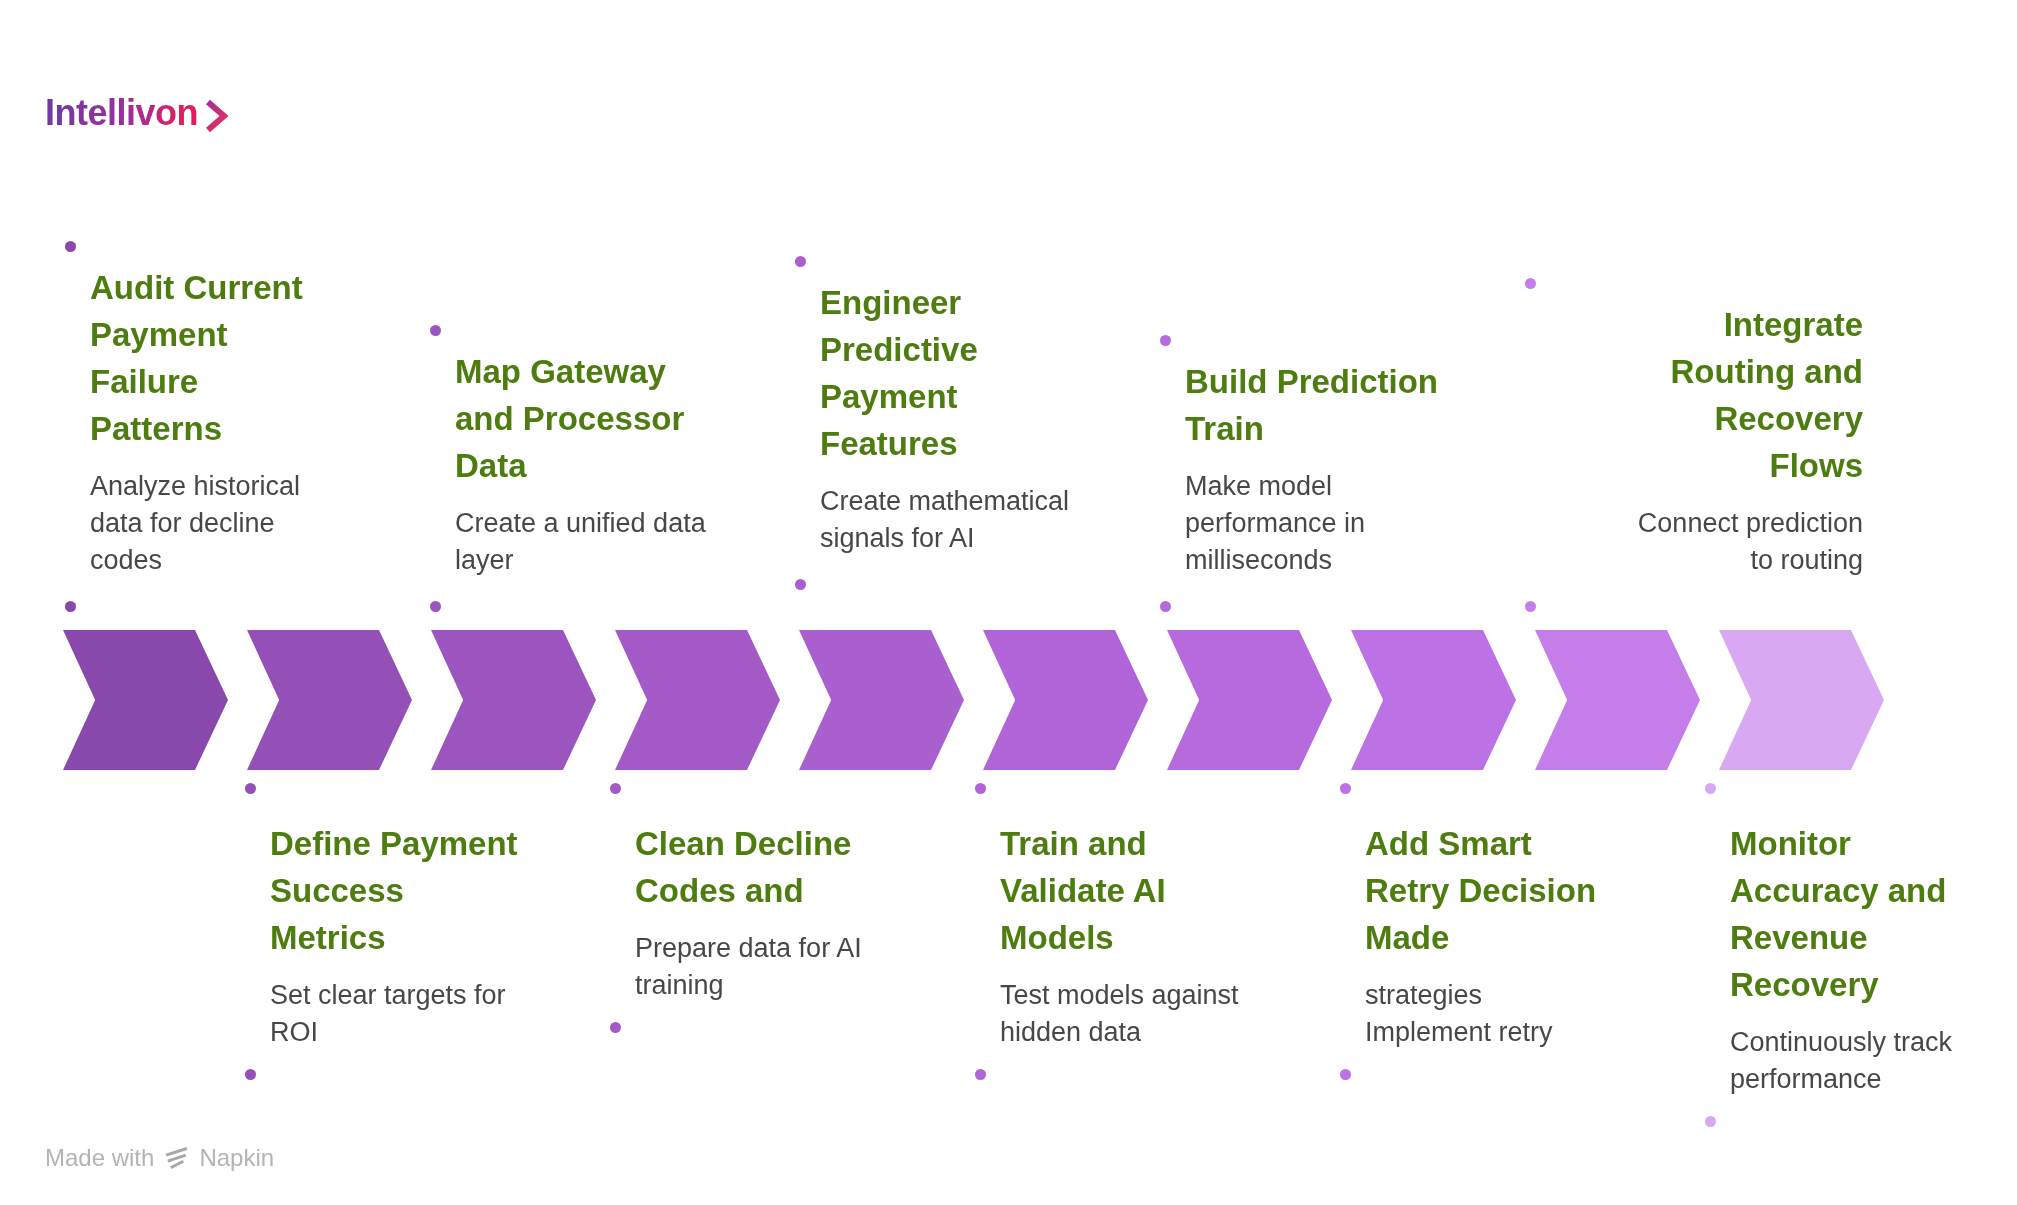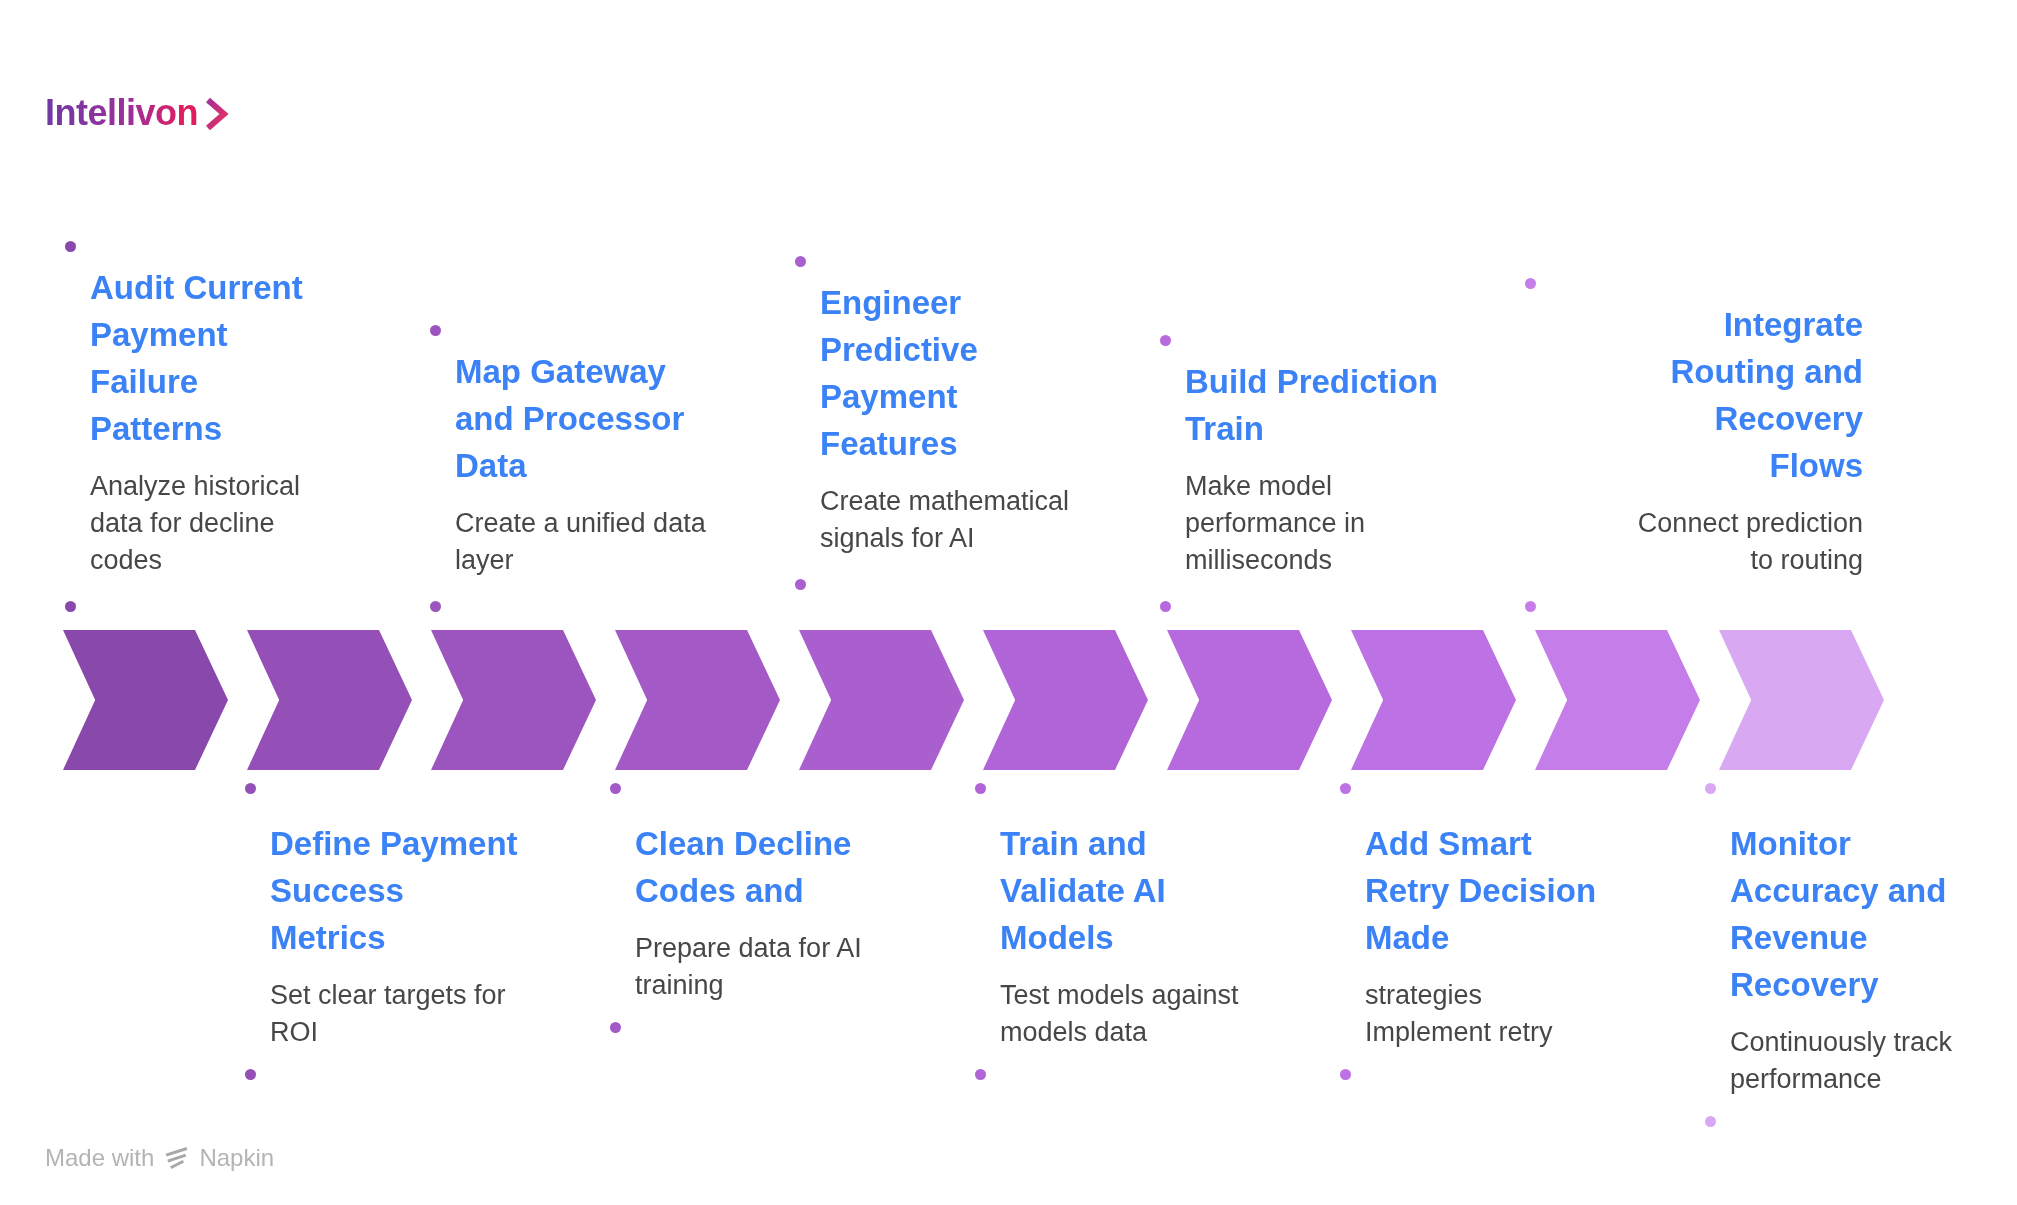--- a/index.html
+++ b/index.html
@@ -11,21 +11,21 @@
     font-family: "Liberation Sans", sans-serif;
     overflow: hidden;
   }
 
   
   .logo {
     position: absolute;
     left: 45px;
     top: 92px;
     display: flex;
-    align-items: center;
+    align-items: flex-end;
   }
   .logo-text {
     font-size: 36px;
     font-weight: 700;
     letter-spacing: -0.5px;
     background: linear-gradient(90deg, #6F3AA4 0%, #9C2F9B 55%, #E01E5E 90%);
     -webkit-background-clip: text;
     background-clip: text;
     color: transparent;
   }
@@ -45,21 +45,21 @@
   }
   .step-top .dot-top    { margin-bottom: 12px; }
   .step-top .dot-bottom { margin-top: 22px; }
   .step-bottom .dot-top    { margin-bottom: 26px; }
   .step-bottom .dot-bottom { margin-top: 18px; }
 
   .title {
     margin: 0 0 0 27px;
     font-size: 33px;
     font-weight: 700;
-    color: #3b82f6;
+    color: #4d7c0f;
   }
   .title .line { display: block; line-height: 47px; white-space: nowrap; }
   .desc {
     margin: 16px 0 0 27px;
     font-size: 27px;
     font-weight: 400;
     color: #474747;
   }
   .desc .line { display: block; line-height: 37px; white-space: nowrap; }
 
@@ -223,21 +223,21 @@
   </div>
       <div class="step step-bottom" style="left: 973px; top: 783px;">
     <span class="dot dot-top" style="background: rgb(176, 100, 215);"></span>
     <h3 class="title">
           <span class="line">Train and</span>
           <span class="line">Validate AI</span>
           <span class="line">Models</span>
         </h3>
     <p class="desc">
           <span class="line">Test models against</span>
-          <span class="line">models data</span>
+          <span class="line">hidden data</span>
         </p>
     <span class="dot dot-bottom" style="background: rgb(176, 100, 215);"></span>
   </div>
       <div class="step step-bottom" style="left: 1338px; top: 783px;">
     <span class="dot dot-top" style="background: rgb(188, 113, 228);"></span>
     <h3 class="title">
           <span class="line">Add Smart</span>
           <span class="line">Retry Decision</span>
           <span class="line">Made</span>
         </h3>

